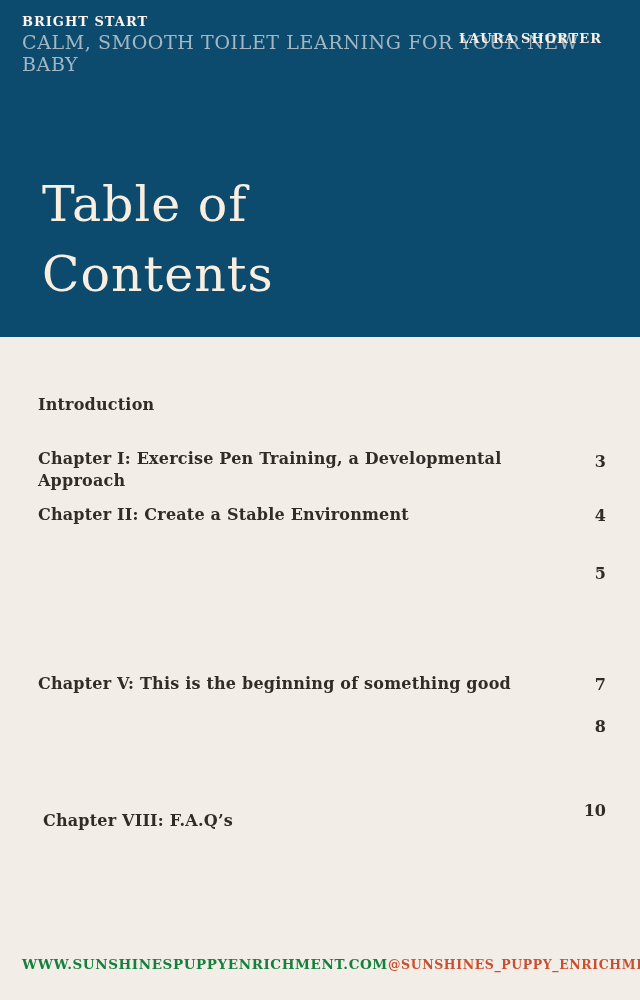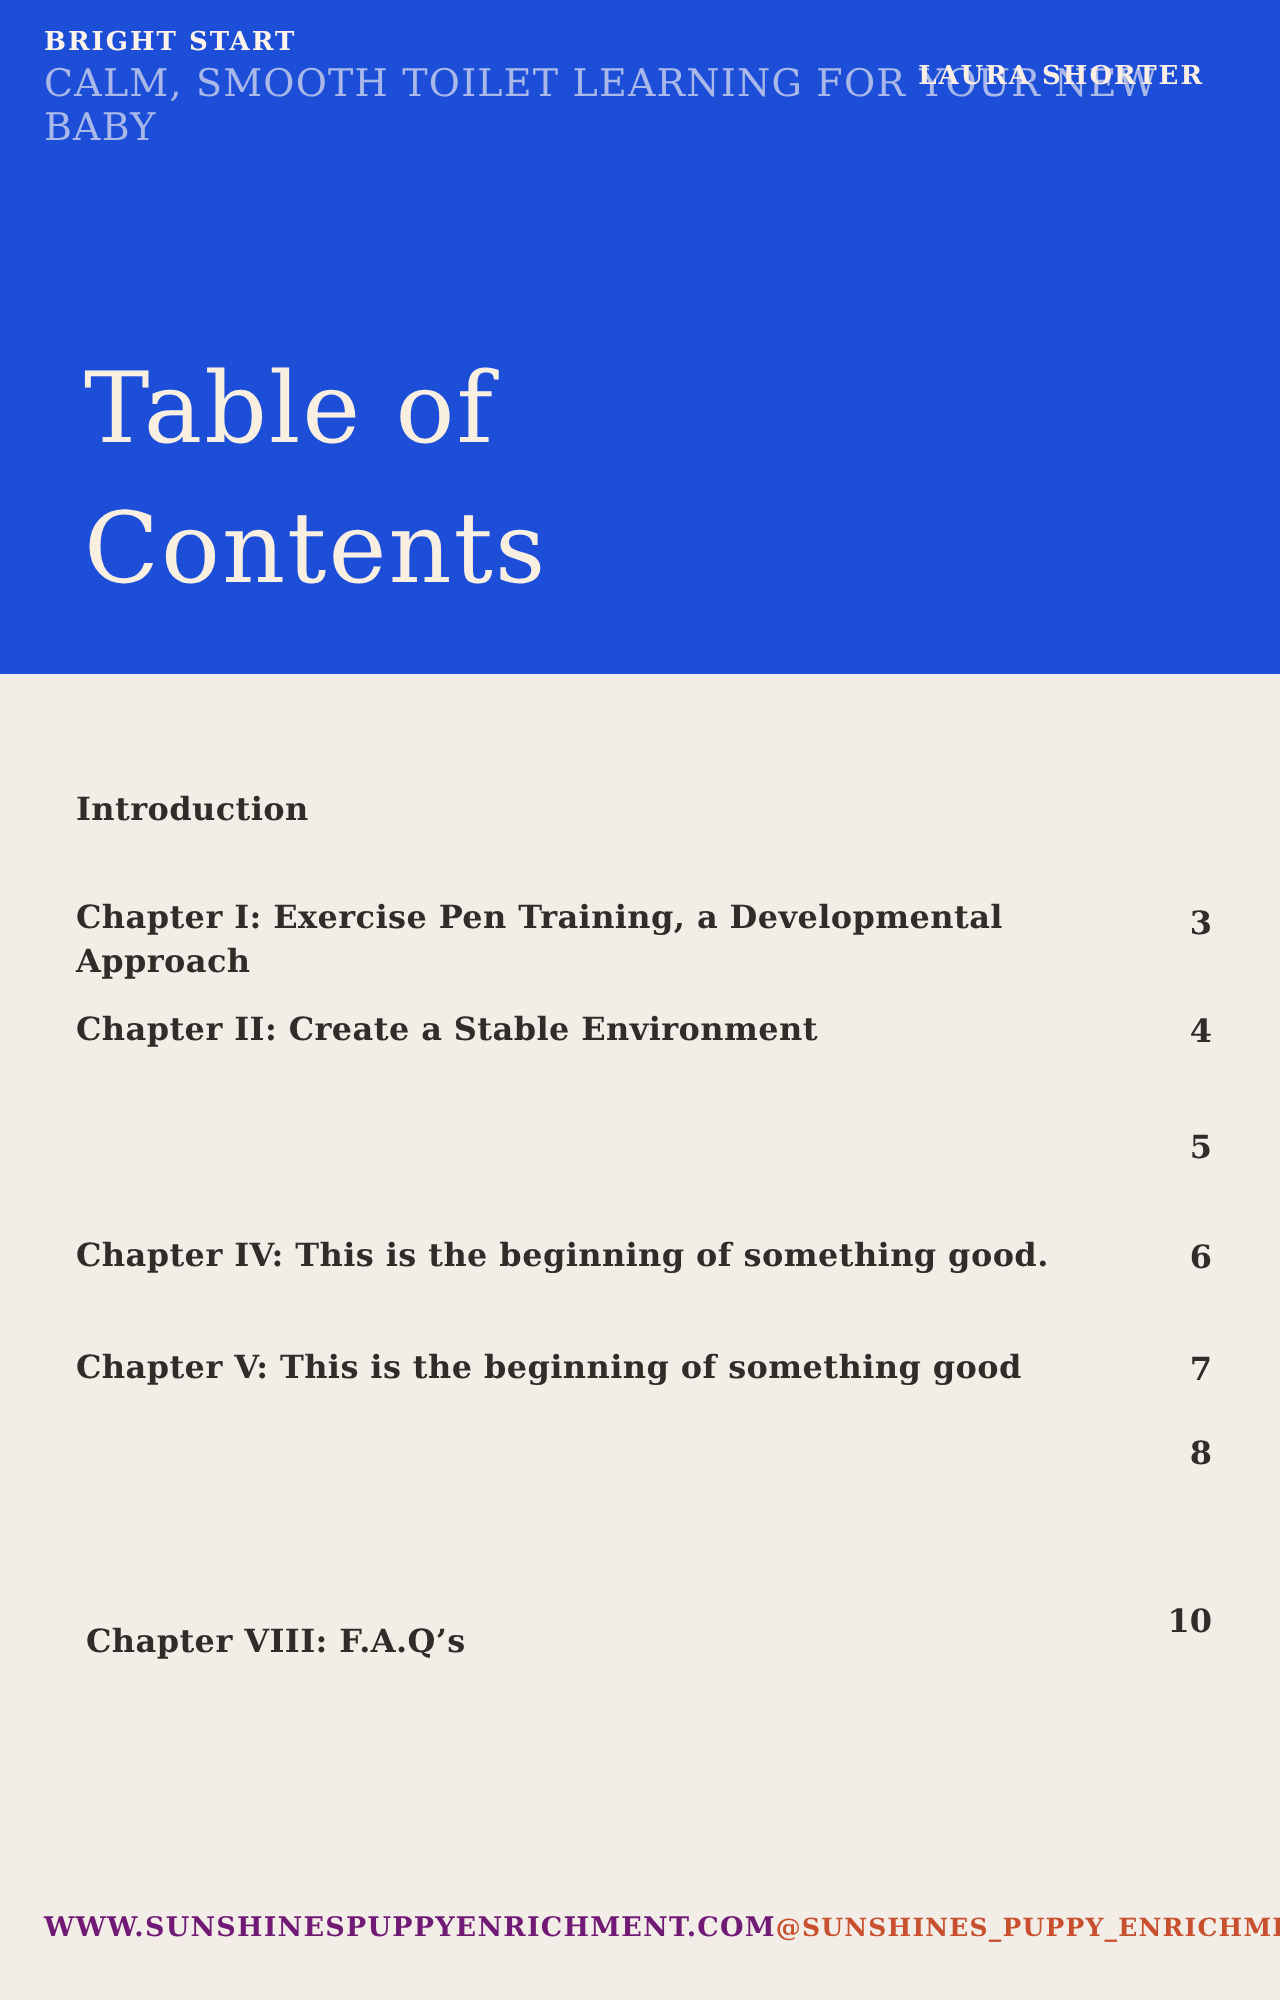--- a/index.html
+++ b/index.html
@@ -8,21 +8,21 @@
     width:640px;height:1000px;
     margin:0 auto;
     background:#F2EDE7;
     overflow:hidden;
     font-family:"DejaVu Serif","Liberation Serif",serif;
   }
   
   .hero{
     position:absolute;top:0;left:0;
     width:640px;height:337px;
-    background:#1d4ed8;
+    background:#0c4a6e;
   }
   .brand{
     position:absolute;left:22px;top:14px;
     font-size:13px;font-weight:bold;
     letter-spacing:1px;
     color:#FDF3EB;
   }
   .tagline{
     position:absolute;left:22px;top:31px;
     font-size:19px;font-weight:normal;
@@ -59,21 +59,21 @@
     font-size:16px;line-height:22px;font-weight:bold;
     color:#302C27;
   }
   
   .footer{
     position:absolute;left:22px;right:28px;top:956px;
     display:flex;justify-content:space-between;align-items:baseline;
   }
   .footer-website{
     font-size:13.5px;font-weight:bold;letter-spacing:0.6px;
-    color:#701a75;
+    color:#15803d;
   }
   .footer-handle{
     font-size:12.5px;font-weight:bold;letter-spacing:0.6px;
     color:#C9502F;
   }
 </style>
 </head>
 <body>
 
 <div class="page">
@@ -101,24 +101,20 @@
 
     <div class="toc-row" style="top:167px">
       <span class="toc-title">Chapter II: Create a Stable Environment</span>
       <span class="toc-page" style="top:1px">4</span>
     </div>
 
     <div class="toc-row" style="top:226px">
       <span class="toc-page" style="top:0px">5</span>
     </div>
 
-    <div class="toc-row" style="top:280px">
-      <span class="toc-title">Chapter IV: This is the beginning of something good.</span>
-      <span class="toc-page" style="top:1px">6</span>
-    </div>
 
     <div class="toc-row" style="top:336px">
       <span class="toc-title">Chapter V: This is the beginning of something good</span>
       <span class="toc-page" style="top:1px">7</span>
     </div>
 
     <div class="toc-row" style="top:381px">
       <span class="toc-page" style="top:-2px">8</span>
     </div>
 

